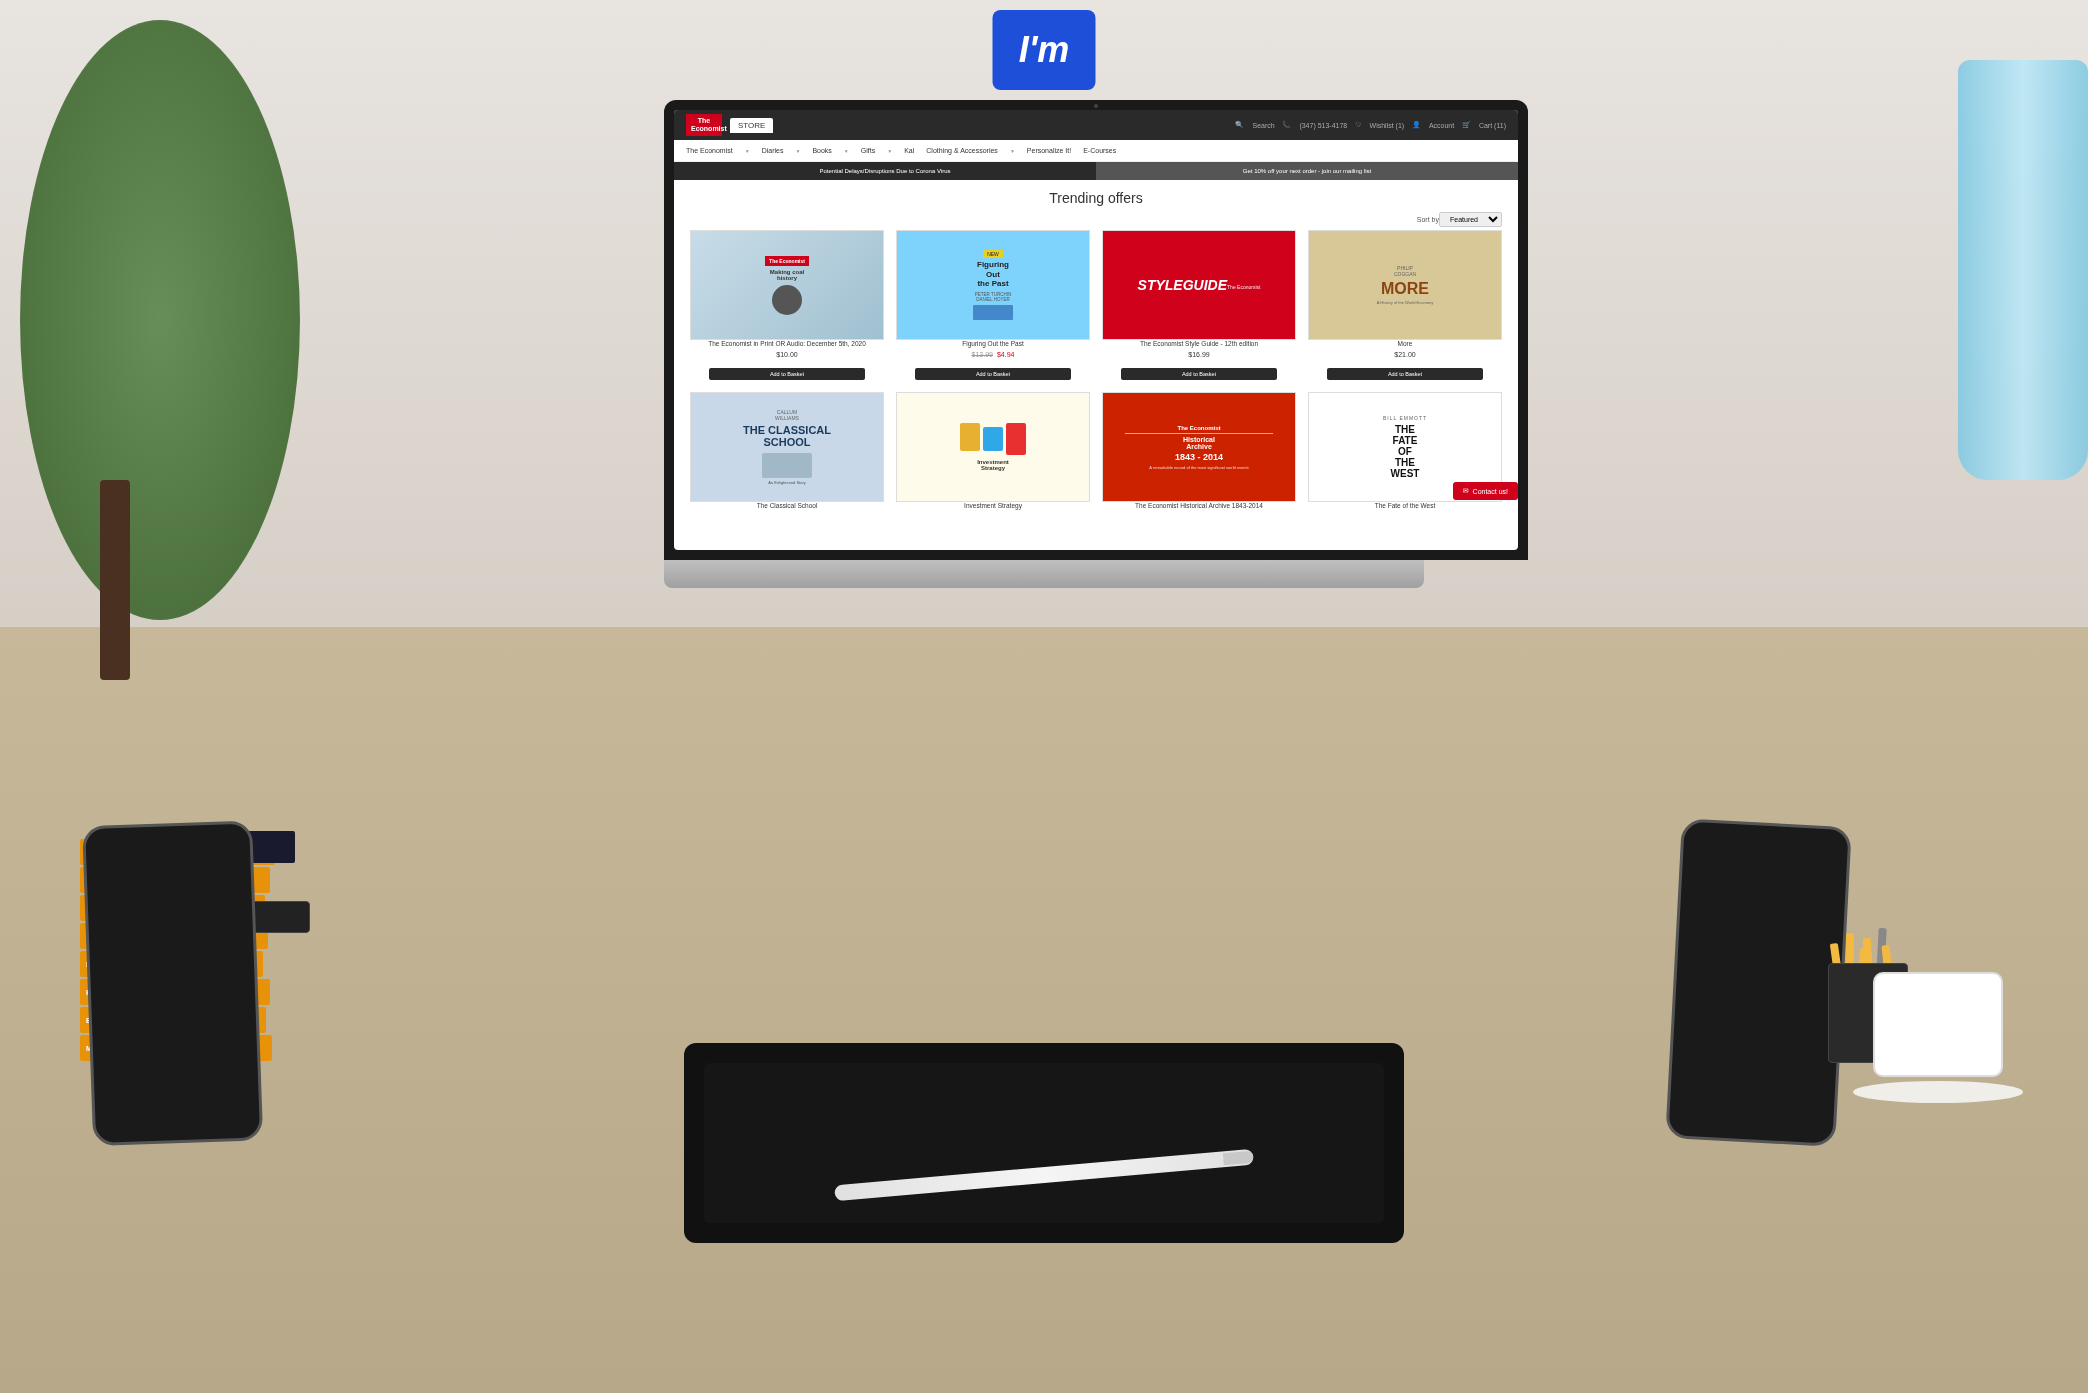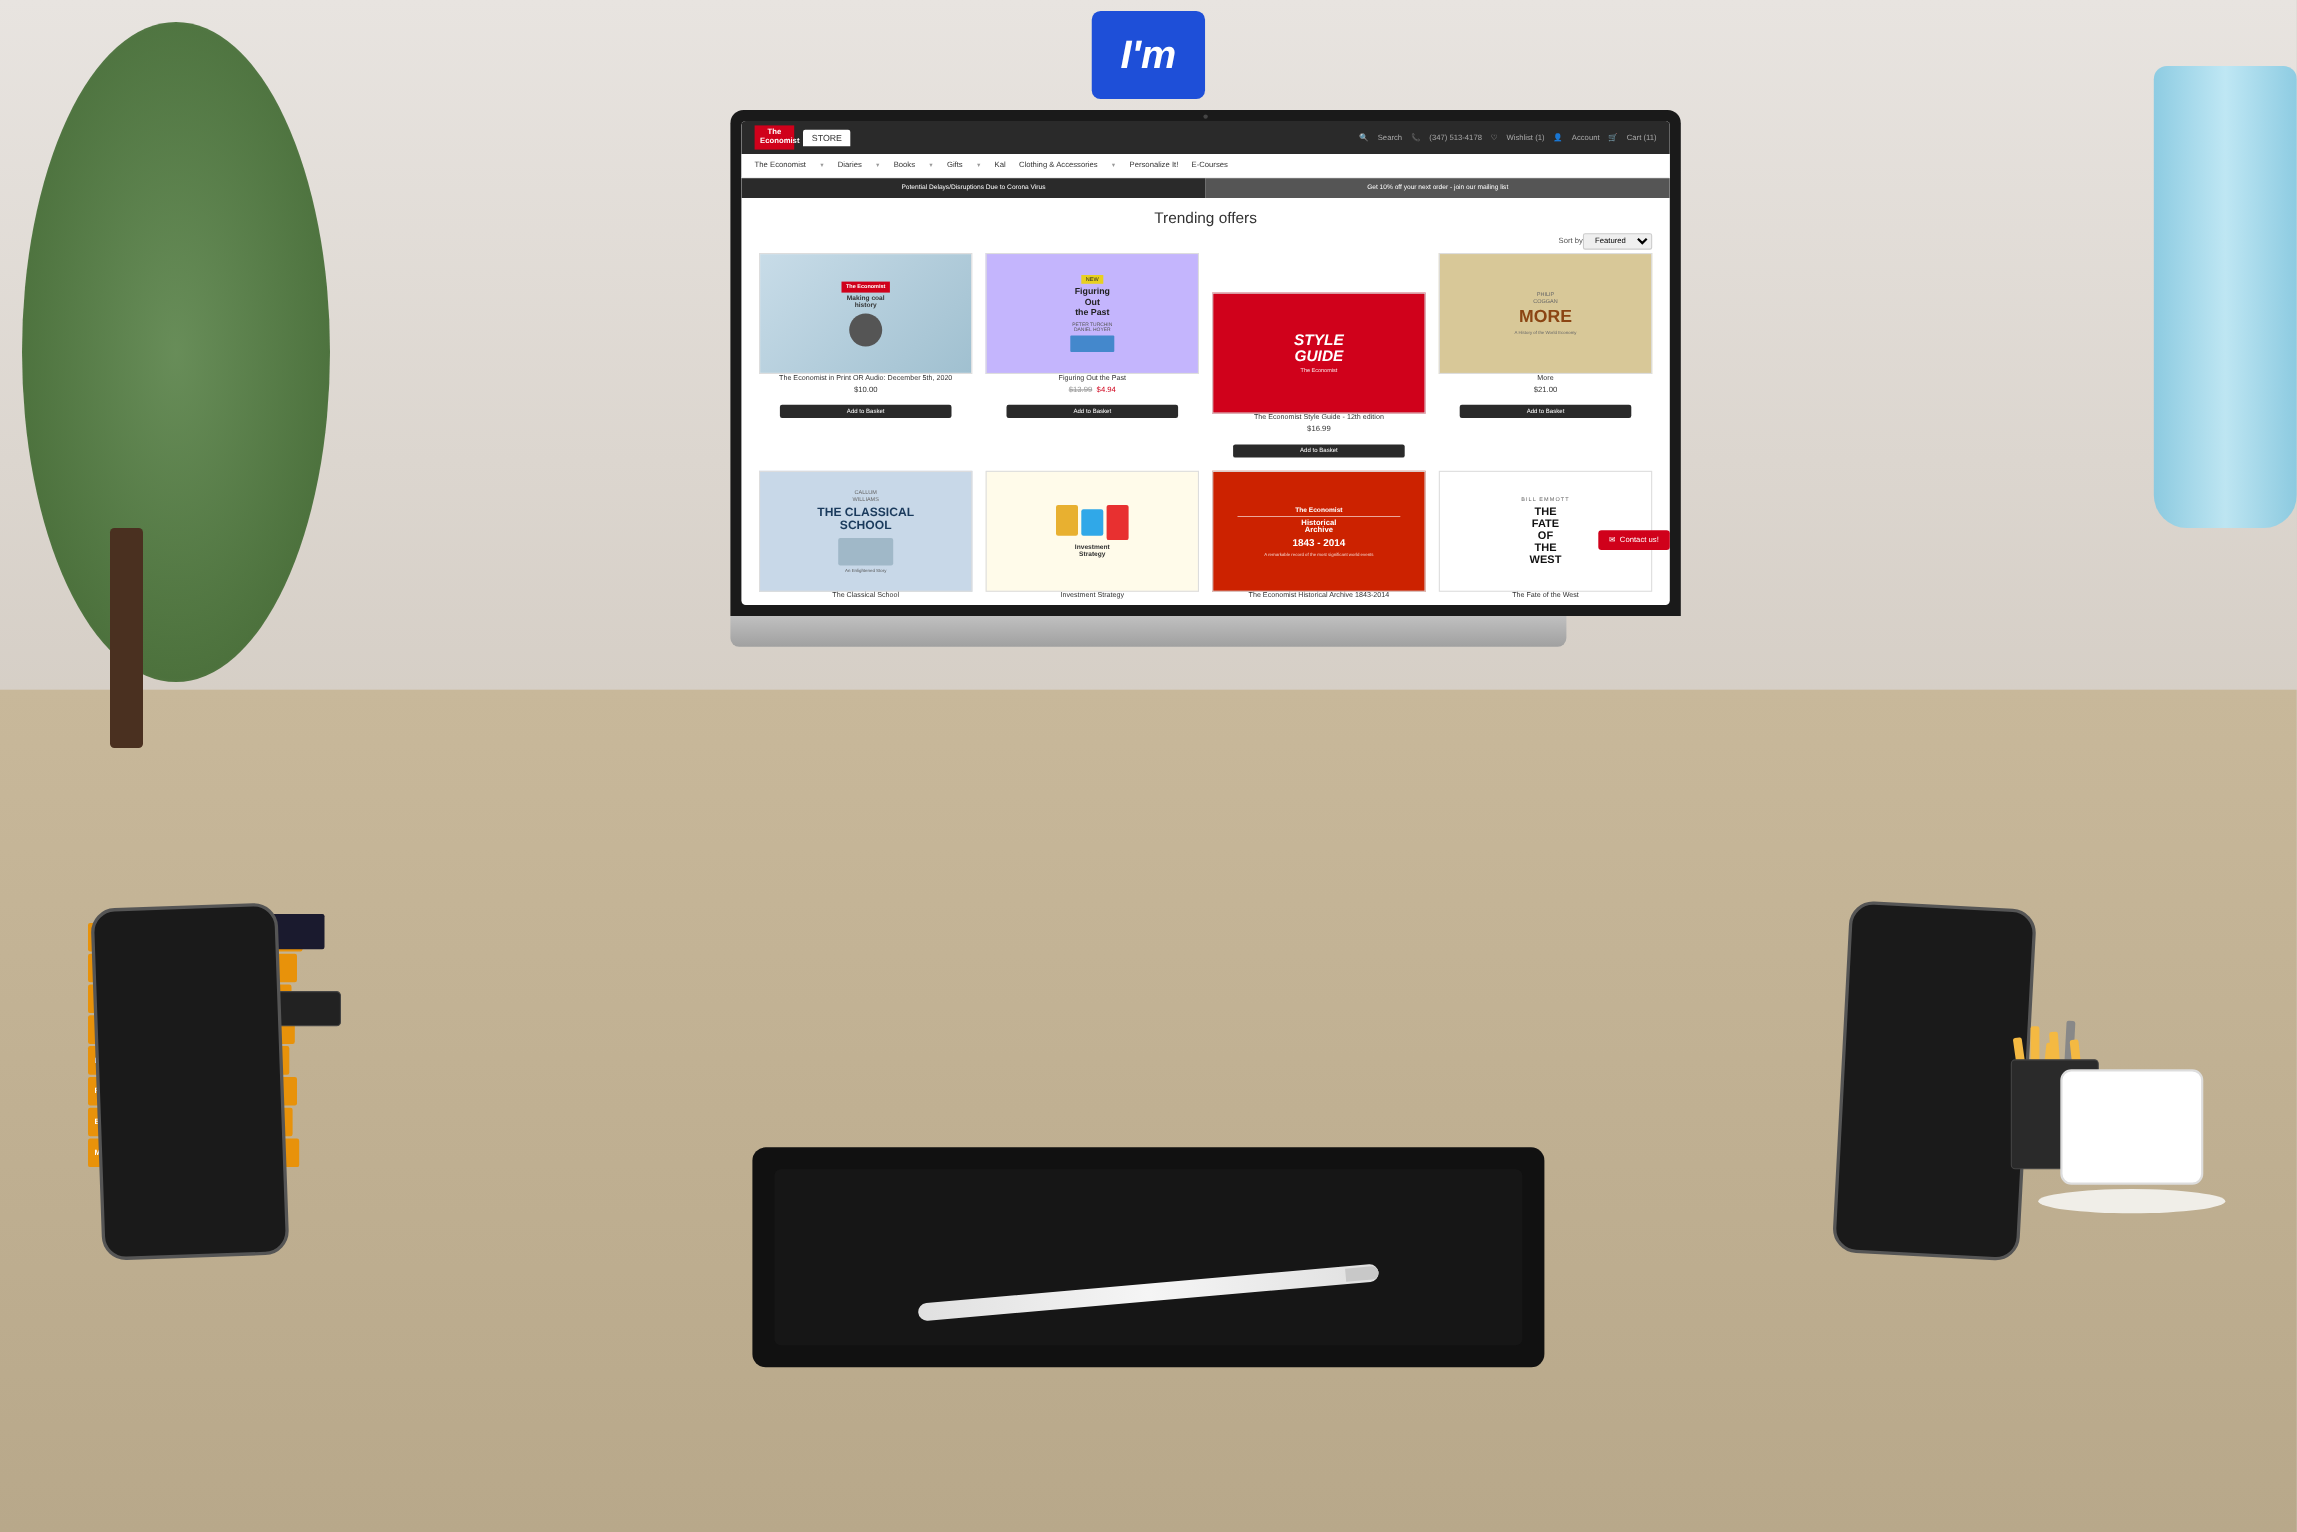--- a/index.html
+++ b/index.html
@@ -361,36 +361,36 @@
             <div style="background:#d0011b;color:white;padding:2px 4px;font-weight:bold;font-size:5px;margin-bottom:3px;">The Economist</div>
             <div style="font-size:6px;font-weight:bold;">Making coal<br>history</div>
             <div style="width:30px;height:30px;background:#555;border-radius:50%;margin-top:4px;"></div>
           </div>
           <div class="product-title">The Economist in Print OR Audio: December 5th, 2020</div>
           <div class="product-price">$10.00</div>
           <button class="add-to-basket">Add to Basket</button>
         </div>
 
         <div class="product-card">
-          <div style="width:100%;height:110px;background:#c4b5fd;border:1px solid #ddd;display:flex;flex-direction:column;align-items:center;justify-content:center;font-size:6px;color:#333;text-align:center;padding:4px;">
+          <div style="width:100%;height:110px;background:#7dd3fc;border:1px solid #ddd;display:flex;flex-direction:column;align-items:center;justify-content:center;font-size:6px;color:#333;text-align:center;padding:4px;">
             <div style="background:#e8d020;color:#222;padding:1px 4px;font-size:5px;margin-bottom:2px;">NEW</div>
             <div style="font-size:8px;font-weight:bold;line-height:1.2;color:#222;">Figuring<br>Out<br>the Past</div>
             <div style="font-size:4.5px;margin-top:3px;color:#555;">PETER TURCHIN<br>DANIEL HOYER</div>
             <div style="width:40px;height:15px;background:#4488cc;margin-top:3px;border-radius:1px;"></div>
           </div>
           <div class="product-title">Figuring Out the Past</div>
           <div class="product-price">
             <span class="price-original">$13.99</span>
             <span class="price-sale">$4.94</span>
           </div>
           <button class="add-to-basket">Add to Basket</button>
         </div>
 
         <div class="product-card">
-          <div style="width:100%;height:110px;background:#d0011b;border:1px solid #ddd;display:flex;flex-direction:column;align-items:center;justify-content:center;font-size:6px;color:white;text-align:center;padding:6px;margin-top:36px;">
+          <div style="width:100%;height:110px;background:#d0011b;border:1px solid #ddd;display:flex;flex-direction:row;align-items:center;justify-content:center;font-size:6px;color:white;text-align:center;padding:6px;">
             <div style="font-size:14px;font-weight:bold;font-style:italic;line-height:1;">STYLE</div>
             <div style="font-size:14px;font-weight:bold;font-style:italic;line-height:1;">GUIDE</div>
             <div style="font-size:5px;margin-top:4px;opacity:0.9;">The Economist</div>
           </div>
           <div class="product-title">The Economist Style Guide - 12th edition</div>
           <div class="product-price">$16.99</div>
           <button class="add-to-basket">Add to Basket</button>
         </div>
 
         <div class="product-card">

